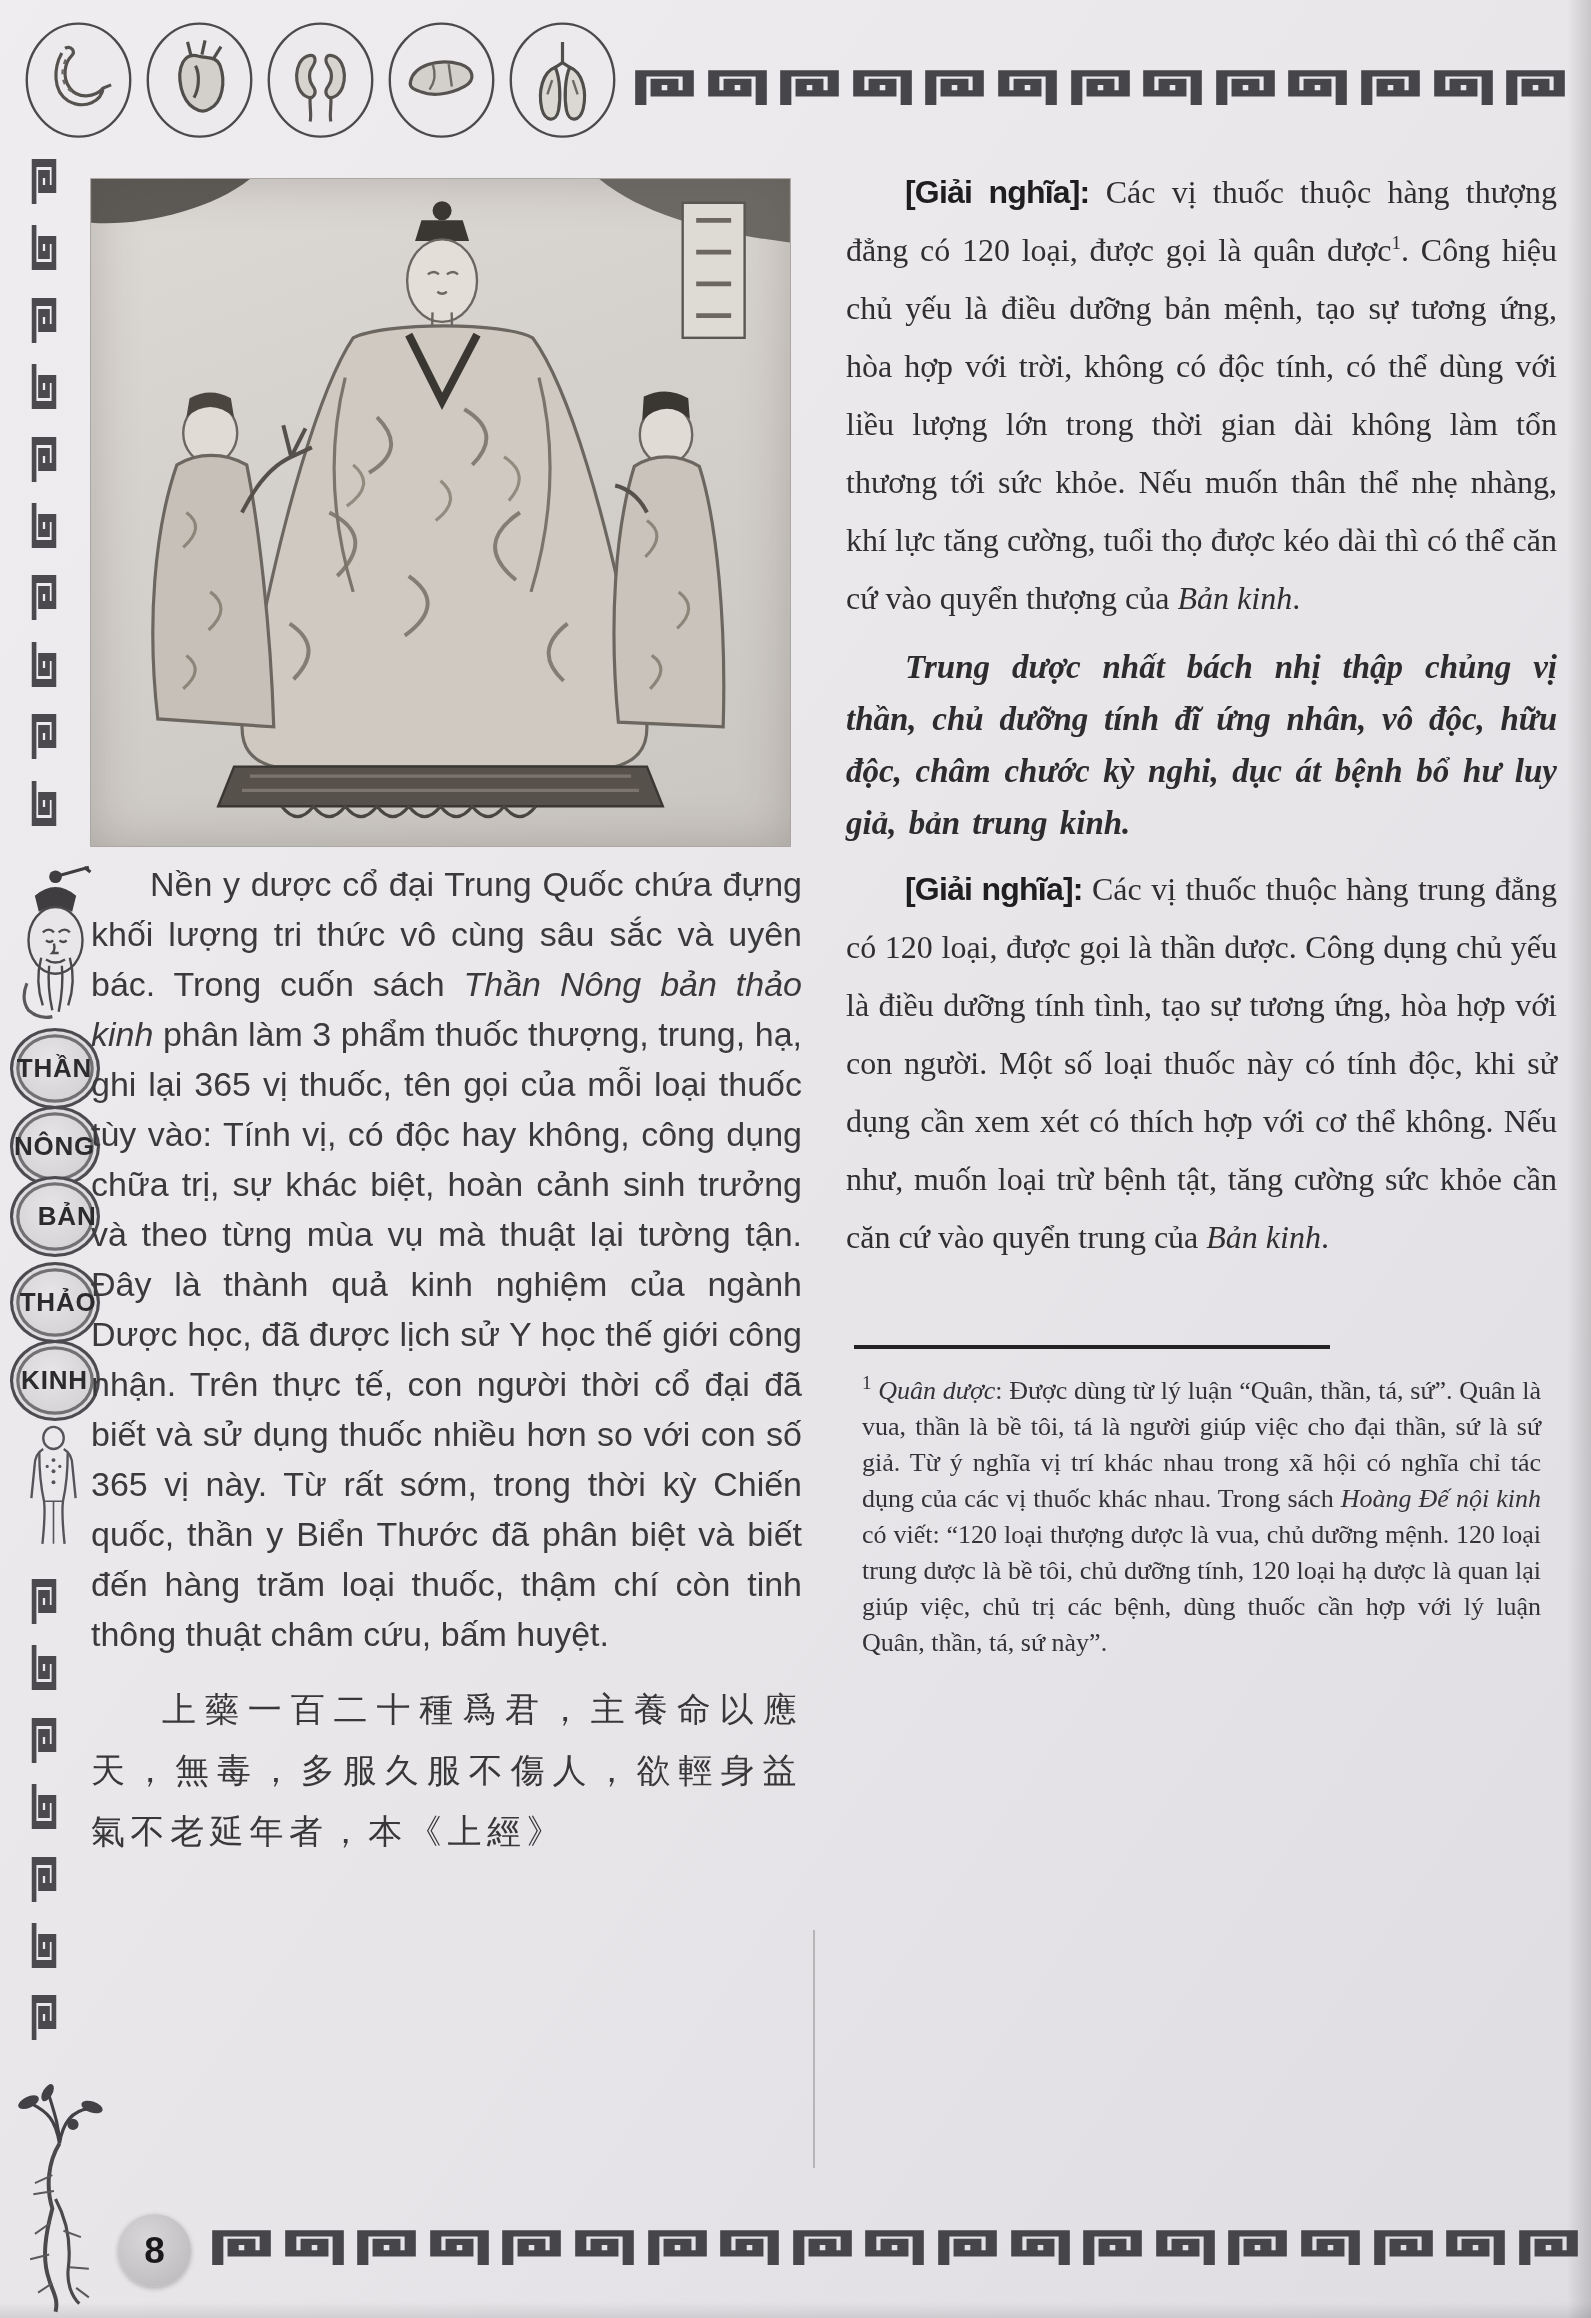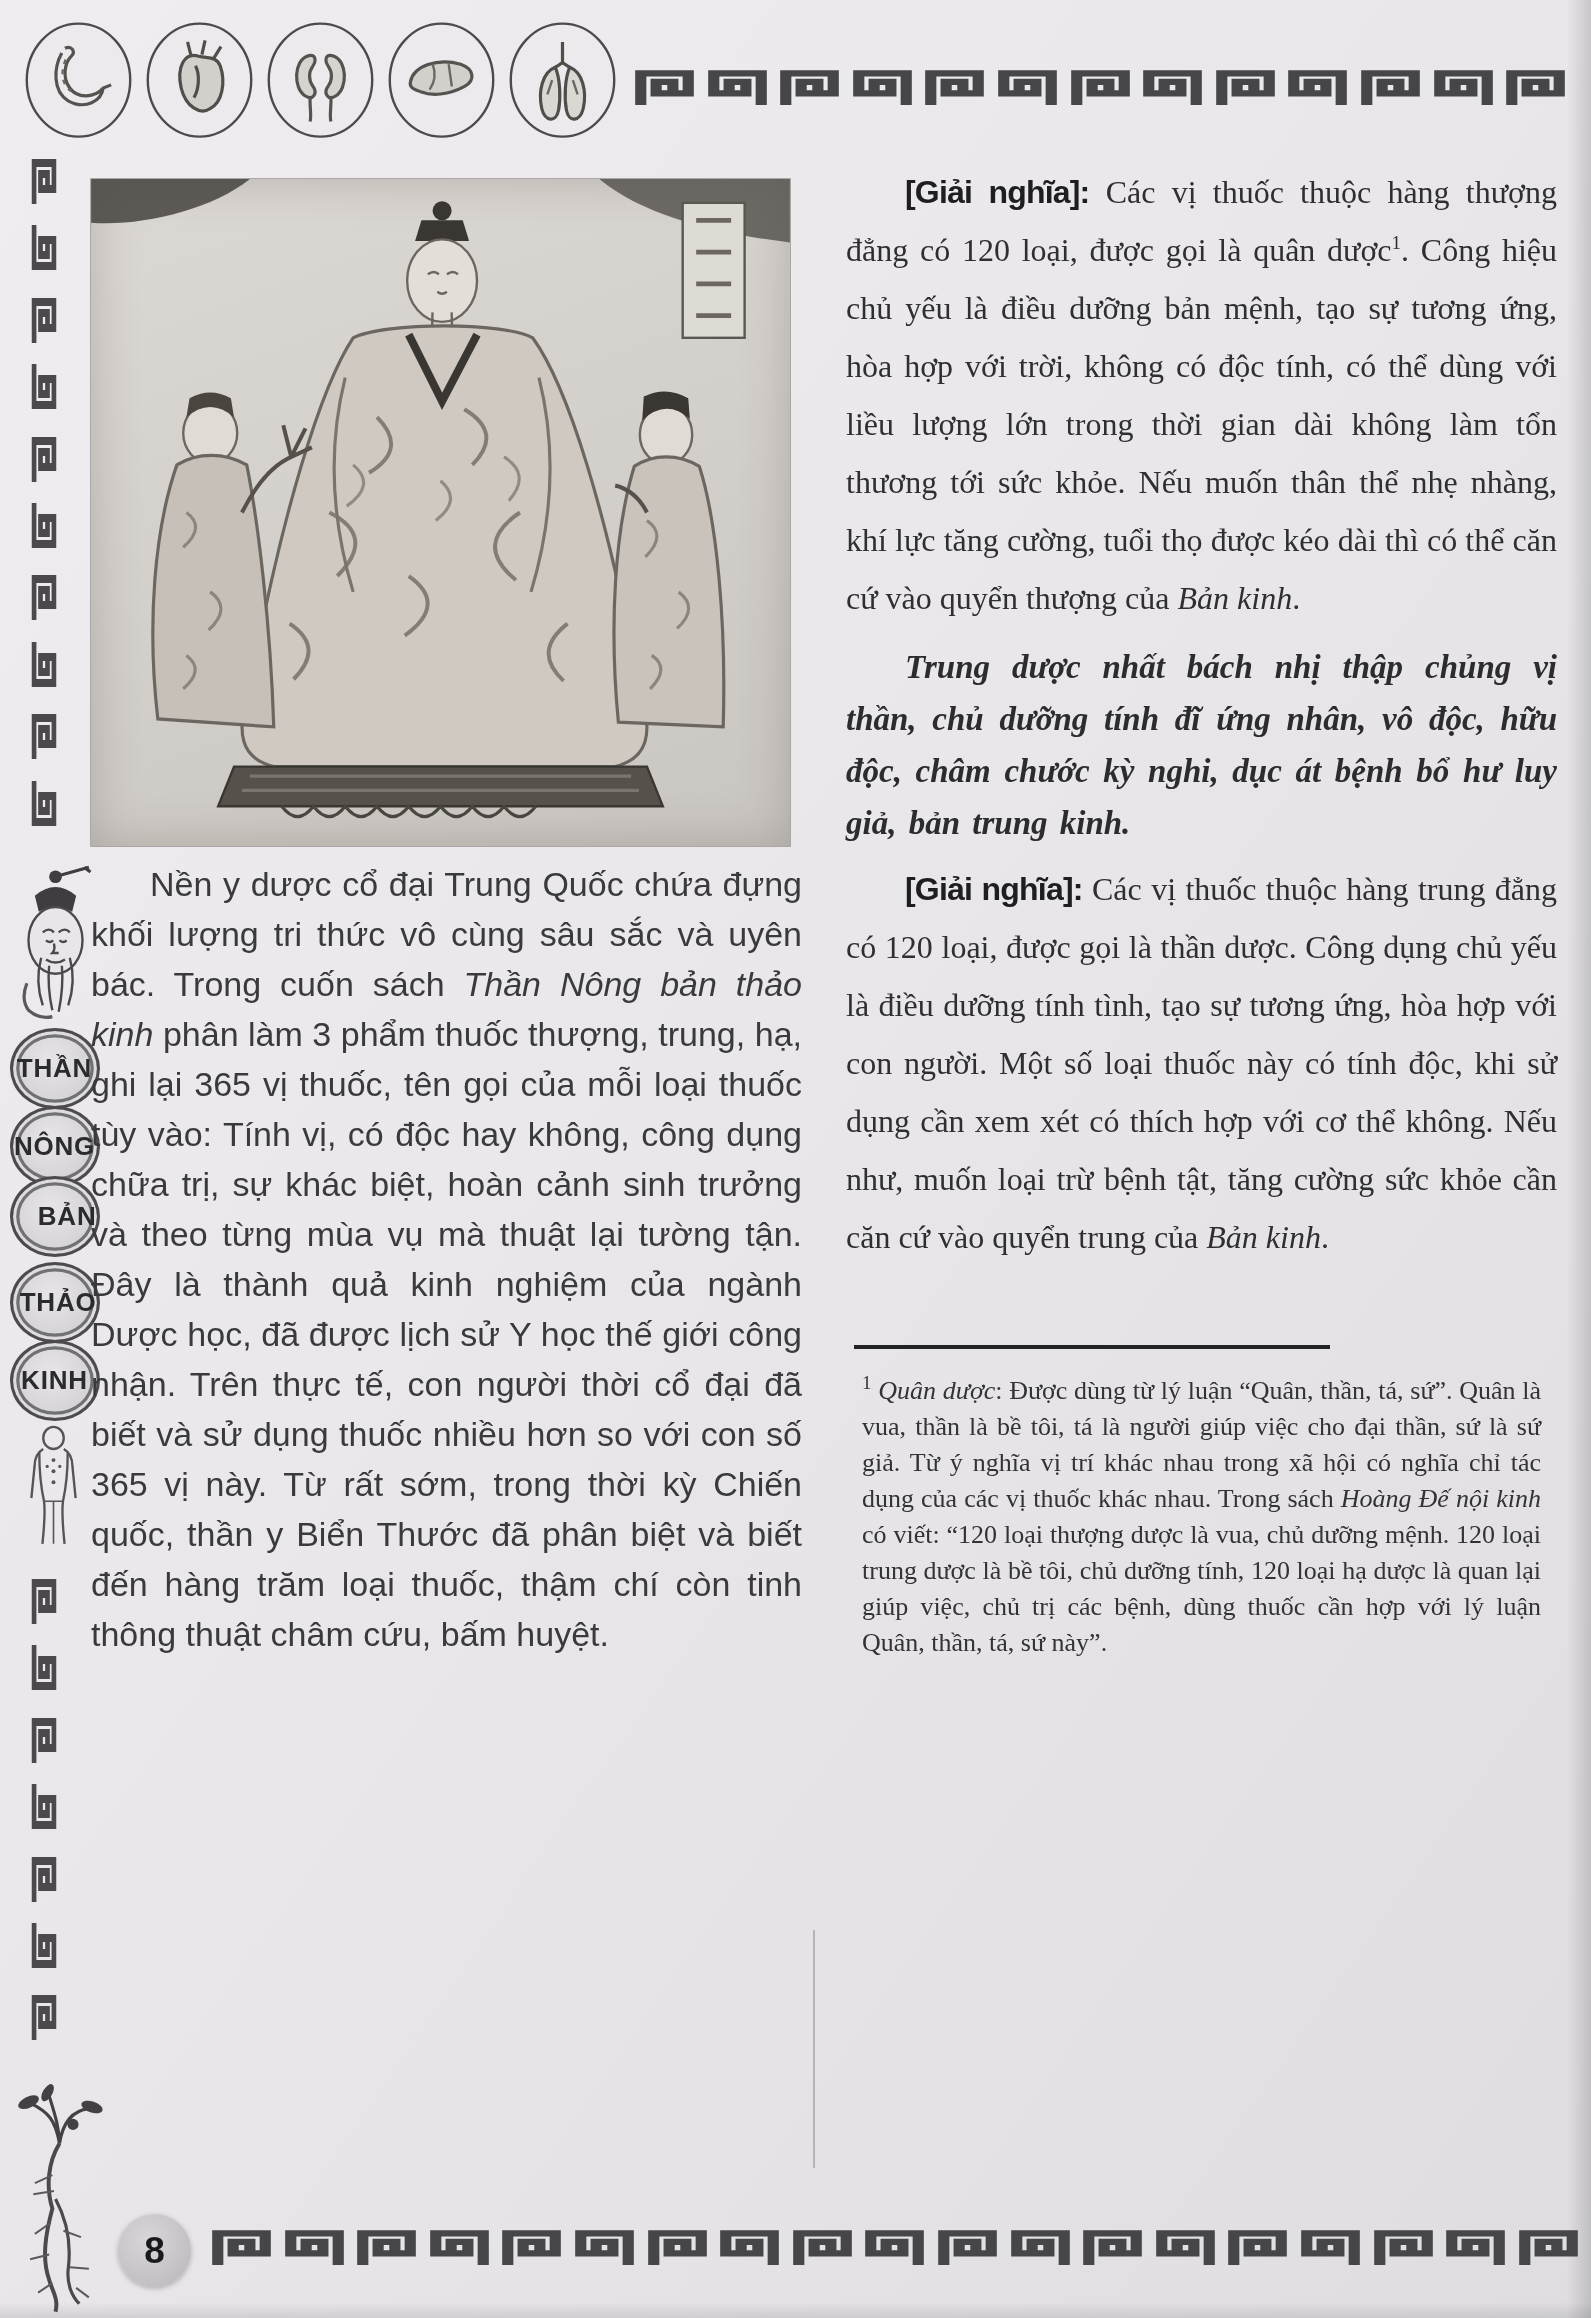--- a/index.html
+++ b/index.html
@@ -301,20 +301,23 @@
 
         <path d="M180,740 H700 L720,790 H160 Z" fill="#56514b" stroke="#3a3733" stroke-width="3"></path>
         <path d="M200,752 h480 M190,770 h500" stroke="#7b756d" stroke-width="4"></path>
         <path d="M240,790 q20,26 40,0 q20,26 40,0 q20,26 40,0 q20,26 40,0 q20,26 40,0 q20,26 40,0 q20,26 40,0 q20,26 40,0" fill="none" stroke="#49453f" stroke-width="4"></path>
       </svg>
     </div>
 
 
     <p class="p-sans"><span>Nền y dược cổ đại Trung Quốc chứa đựng khối lượng tri thức vô cùng sâu sắc và uyên bác. Trong cuốn sách </span><span class="ital">Thần Nông bản thảo kinh</span><span> phân làm 3 phẩm thuốc thượng, trung, hạ, ghi lại 365 vị thuốc, tên gọi của mỗi loại thuốc tùy vào: Tính vị, có độc hay không, công dụng chữa trị, sự khác biệt, hoàn cảnh sinh trưởng và theo từng mùa vụ mà thuật lại tường tận. Đây là thành quả kinh nghiệm của ngành Dược học, đã được lịch sử Y học thế giới công nhận. Trên thực tế, con người thời cổ đại đã biết và sử dụng thuốc nhiều hơn so với con số 365 vị này. Từ rất sớm, trong thời kỳ Chiến quốc, thần y Biển Thước đã phân biệt và biết đến hàng trăm loại thuốc, thậm chí còn tinh thông thuật châm cứu, bấm huyệt.</span></p>
 
+    <p class="p-cjk">
+      <span>上藥一百二十種爲君，主養命以應天，無毒，多服久服不傷人，欲輕身益氣不老延年者，本《上經》</span>
+    </p>
 
   </div>
 
   <div class="col col-right">
 
     <p class="p-serif"><span class="gn-label">[Giải nghĩa]:</span><span> Các vị thuốc thuộc hàng thượng đẳng có 120 loại, được gọi là quân dược</span><sup>1</sup><span>. Công hiệu chủ yếu là điều dưỡng bản mệnh, tạo sự tương ứng, hòa hợp với trời, không có độc tính, có thể dùng với liều lượng lớn trong thời gian dài không làm tổn thương tới sức khỏe. Nếu muốn thân thể nhẹ nhàng, khí lực tăng cường, tuổi thọ được kéo dài thì có thể căn cứ vào quyển thượng của </span><span class="ital">Bản kinh</span><span>.</span></p>
 
 
     <p class="p-bi p-bi-r">
       <span>Trung dược nhất bách nhị thập chủng vị thần, chủ dưỡng tính đĩ ứng nhân, vô độc, hữu độc, châm chước kỳ nghi, dục át bệnh bổ hư luy giả, bản trung kinh.</span>

